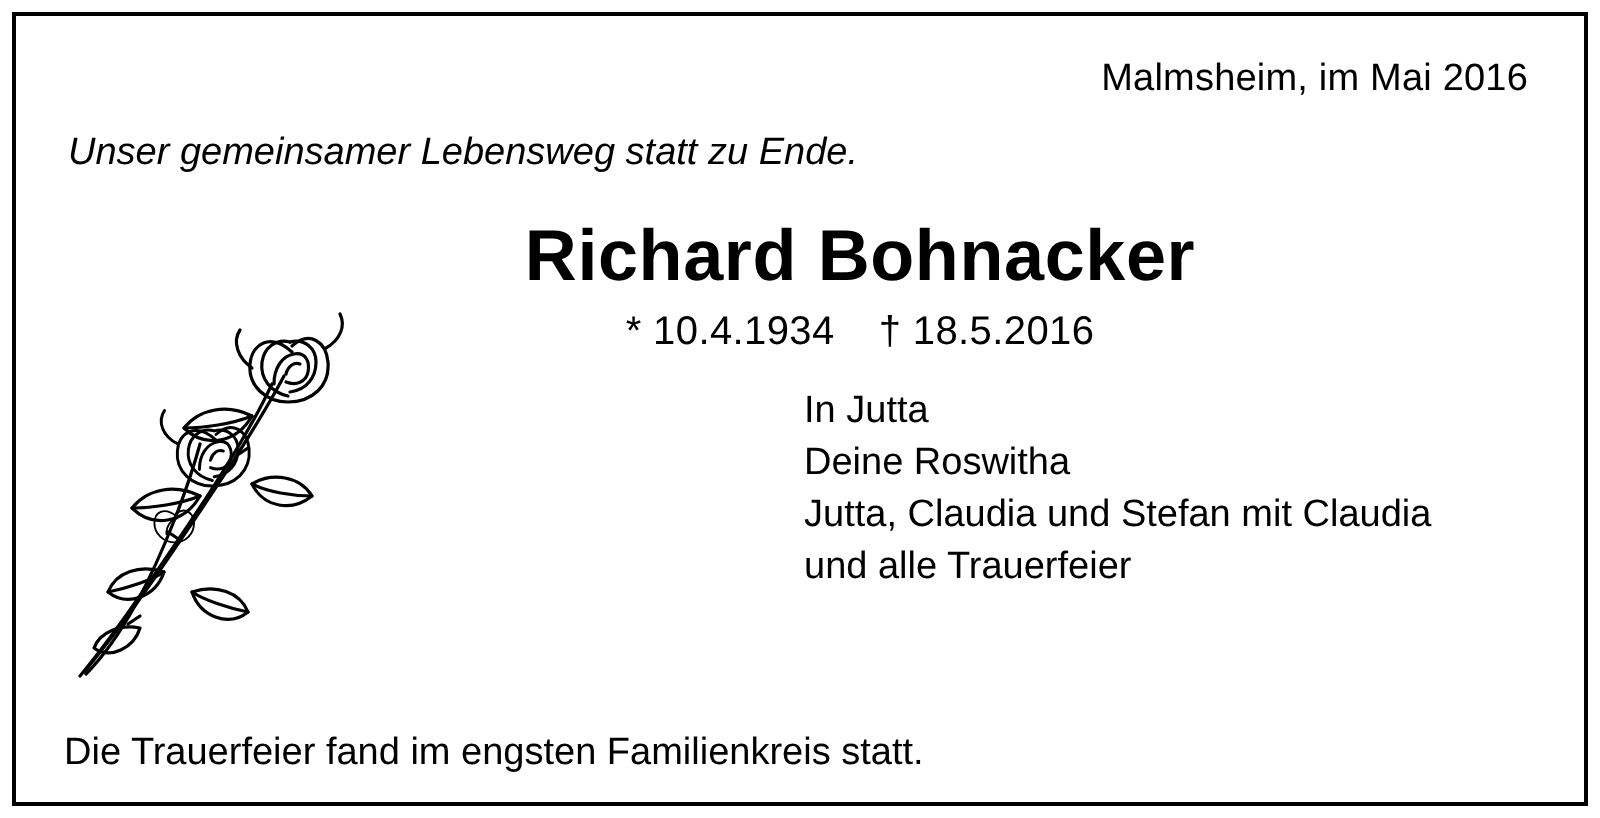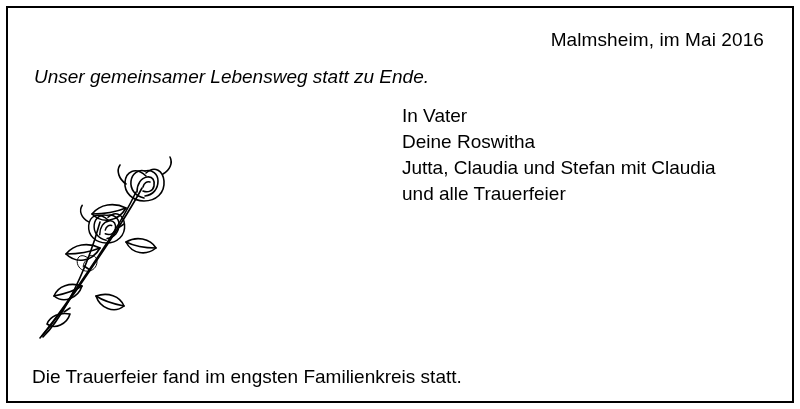--- a/index.html
+++ b/index.html
@@ -98,23 +98,29 @@
 <body>
 
 <div class="notice">
   <div class="notice-inner">
 
     <div class="place-date">Malmsheim, im Mai 2016</div>
 
     <div class="intro-italic">Unser gemeinsamer Lebensweg statt zu Ende.</div>
 
 
+    <div class="name-block">
+      <div class="deceased-name">Richard Bohnacker</div>
+      <div class="dates">
+        <span>* 10.4.1934</span><span class="sep"></span><span>† 18.5.2016</span>
+      </div>
+    </div>
 
     <div class="mourners">
-      <div>In Vater</div>
+      <div>In Jutta</div>
       <div>Deine Roswitha</div>
       <div>Jutta, Claudia und Stefan mit Claudia</div>
       <div>und alle Trauerfeier</div>
     </div>
 
     <div class="closing">Die Trauerfeier fand im engsten Familienkreis statt.</div>
 
     <svg class="rose" viewBox="0 0 150 210" aria-hidden="true">
       <g fill="none" stroke="#000000" stroke-width="1.6" stroke-linecap="round" stroke-linejoin="round">
 

